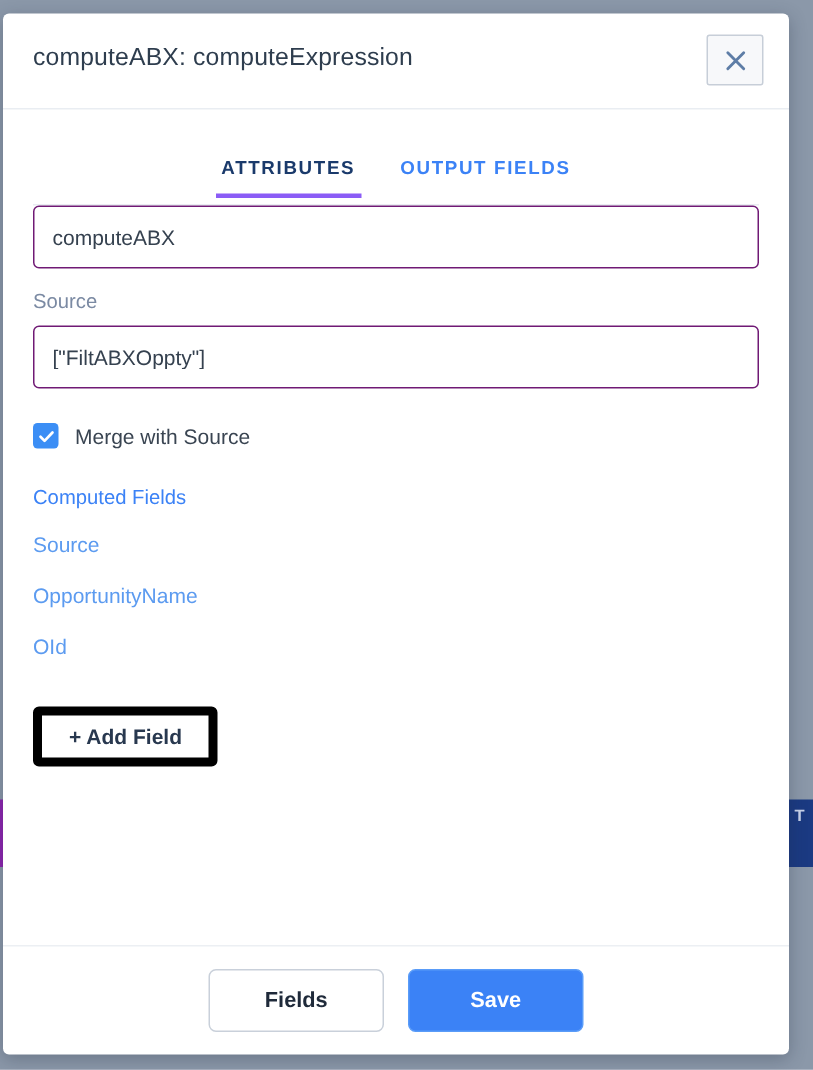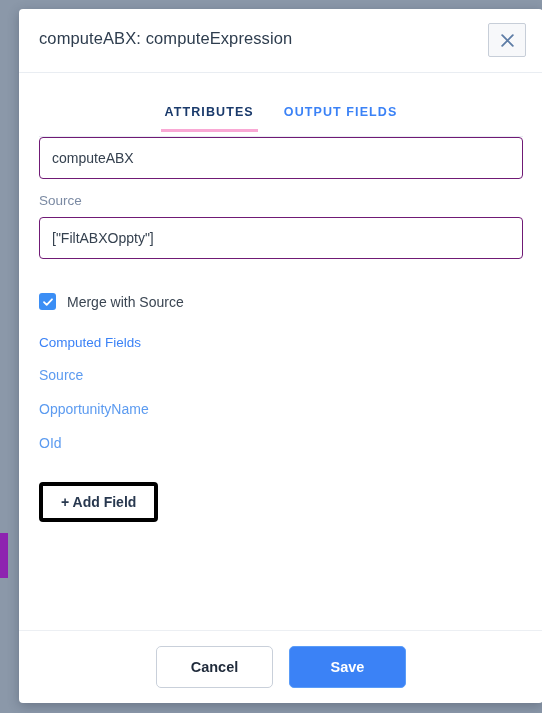--- a/index.html
+++ b/index.html
@@ -43,21 +43,21 @@
     font-weight: bold;
     line-height: 15px;
     padding: 4px 0 0 2px;
     box-sizing: border-box;
     letter-spacing: .5px;
   }
 
   
   #modal {
     position: absolute;
-    left: 19px;
+    left: 2px;
     top: 9px;
     width: 524px;
     height: 694px;
     background: #ffffff;
     border-radius: 4px;
     box-shadow: 0 3px 12px rgba(30, 40, 60, .30);
     box-sizing: border-box;
     overflow: hidden;
   }
 
@@ -115,21 +115,21 @@
     font-weight: bold;
     letter-spacing: 1.1px;
     padding: 0 4px 10px 4px;
     cursor: pointer;
     background: none;
     border: none;
     font-family: inherit;
   }
   .tab.active {
     color: #1a3a6b;
-    border-bottom: 3px solid #f9a8d4;
+    border-bottom: 3px solid #8b5cf6;
   }
   .tab.inactive {
     color: #3b82f6;
     border-bottom: 3px solid transparent;
   }
   #tabs-rule {
     position: absolute;
     left: 20px;
     right: 20px;
     bottom: 0px;
@@ -159,21 +159,21 @@
     font-size: 14px;
     color: #35414f;
     font-family: inherit;
     outline: none;
   }
 
   
   #merge-row {
     display: flex;
     align-items: center;
-    margin-top: 34px;
+    margin-top: 23px;
     cursor: pointer;
     width: max-content;
   }
   #merge-checkbox {
     width: 17px;
     height: 17px;
     border-radius: 3px;
     background: #3b8ef5;
     display: flex;
     align-items: center;
@@ -206,21 +206,21 @@
     font-size: 14px;
     text-decoration: none;
     cursor: pointer;
   }
   #add-field-button {
     margin-top: 30px;
     height: 40px;
     min-width: 112px;
     padding: 0 18px;
     background: #ffffff;
-    border: 4px solid #000000;
+    border: 6px solid #000000;
     border-radius: 4px;
     color: #28384f;
     font-size: 14px;
     font-weight: bold;
     font-family: inherit;
     cursor: pointer;
   }
 
   
   #modal-footer {
@@ -311,17 +311,17 @@
       </li>
       <li class="computed-field-item">
         <a class="computed-field-link">OId</a>
       </li>
     </ul>
 
     <button id="add-field-button">+ Add Field</button>
   </div>
 
   <div id="modal-footer">
-    <button class="footer-button" id="cancel-button">Cancel</button>
+    <button class="footer-button" id="cancel-button">Fields</button>
     <button class="footer-button" id="save-button">Save</button>
   </div>
 
 </div>
 
 </body></html>

